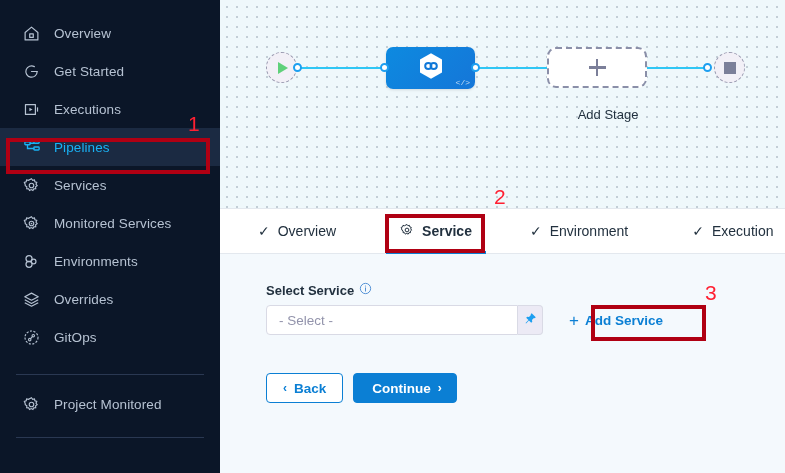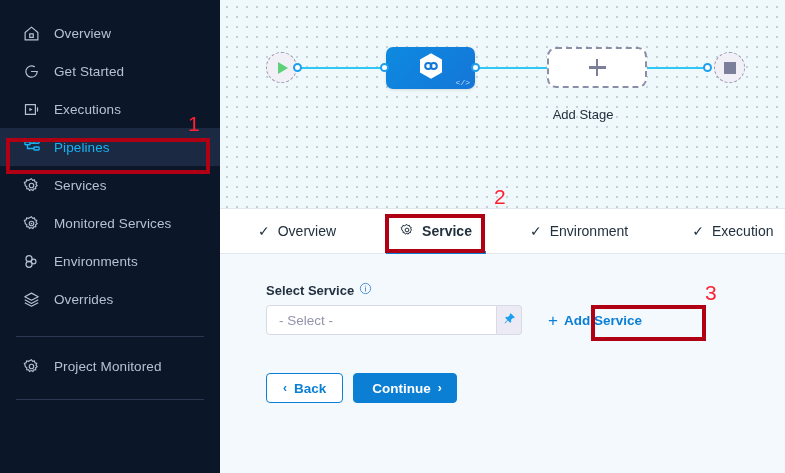--- a/index.html
+++ b/index.html
@@ -209,21 +209,21 @@
   .field-label {
     font-size: 13px;
     font-weight: bold;
     color: #22313f;
     display: flex; align-items: center; gap: 5px;
     margin-bottom: 7px;
   }
   .info-ico { display: block; }
   .select-row { display: flex; align-items: center; gap: 0; }
   .select-box {
-    width: 231px; height: 30px;
+    width: 252px; height: 30px;
     background: #fff;
     border: 1px solid #d9dae5;
     border-radius: 4px 0 0 4px;
     display: flex; align-items: center;
     padding-left: 12px;
     font-size: 13.5px;
     color: #9293ab;
     cursor: pointer;
   }
   .pin-box {
@@ -346,20 +346,31 @@
       <span class="ico">
         <svg width="17" height="17" viewBox="0 0 24 24" fill="none" stroke="#b6c2d2" stroke-width="1.6" stroke-linejoin="round">
           <path d="M12 3 2.5 8 12 13l9.5-5z"></path>
             <path d="M2.5 12.5 12 17.5l9.5-5"></path>
             <path d="M2.5 16.5 12 21.5l9.5-5"></path>
         </svg>
       </span>
       <span>Overrides</span>
     </div>
 
+    <div class="nav-item">
+      <span class="ico">
+        <svg width="17" height="17" viewBox="0 0 24 24" fill="none" stroke="#b6c2d2" stroke-width="1.6">
+          <circle cx="12" cy="12" r="9.2" stroke-dasharray="3 2"></circle>
+          <circle cx="14.5" cy="9.5" r="1.7"></circle>
+            <circle cx="9.5" cy="15" r="1.7"></circle>
+          <path d="M13.3 10.8 10.7 13.7"></path>
+        </svg>
+      </span>
+      <span>GitOps</span>
+    </div>
 
     <div class="nav-divider" style="margin-top:18px;"></div>
 
     <div class="nav-item" style="margin-top:8px;">
       <span class="ico">
         <svg width="17" height="17" viewBox="0 0 24 24" fill="none" stroke="#b6c2d2" stroke-width="1.6">
           <circle cx="12" cy="12" r="3.2"></circle>
           <path d="M12 2.5l1.6 2.2 2.6-.7.6 2.7 2.6.9-1.1 2.5 1.7 2.1-2.2 1.6.2 2.7-2.7.2-1.3 2.4-2.4-1.3-2.4 1.3-1.3-2.4-2.7-.2.2-2.7-2.2-1.6L3 10.1l-1.1-2.5 2.6-.9.6-2.7 2.6.7z"></path>
         </svg>
       </span>
@@ -395,21 +406,21 @@
           <span class="stage-code">&lt;/&gt;</span>
         </div>
         <div class="port" style="left:221px;"></div>
 
 
         <div class="edge" style="left:225px; width:77px;"></div>
 
         <div class="add-stage-node" style="left:297px;">
           <span class="plus-ico"></span>
         </div>
-        <div class="add-stage-label" style="left:273px;">Add Stage</div>
+        <div class="add-stage-label" style="left:298px;">Add Stage</div>
 
         <div class="edge" style="left:396px; width:63px;"></div>
         <div class="port" style="left:453px;"></div>
 
         <div class="endnode" style="left:464px;">
           <div class="stop-sq"></div>
         </div>
       </div>
     </div>
 

